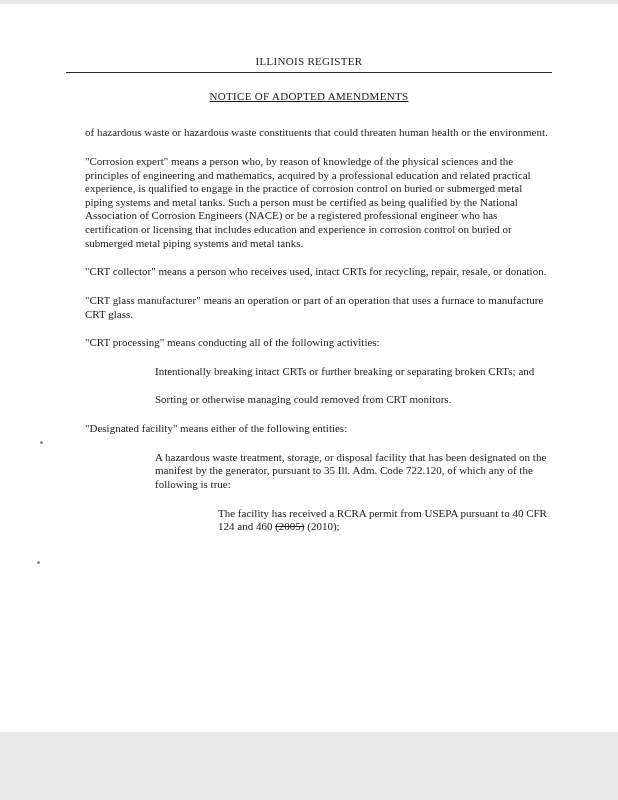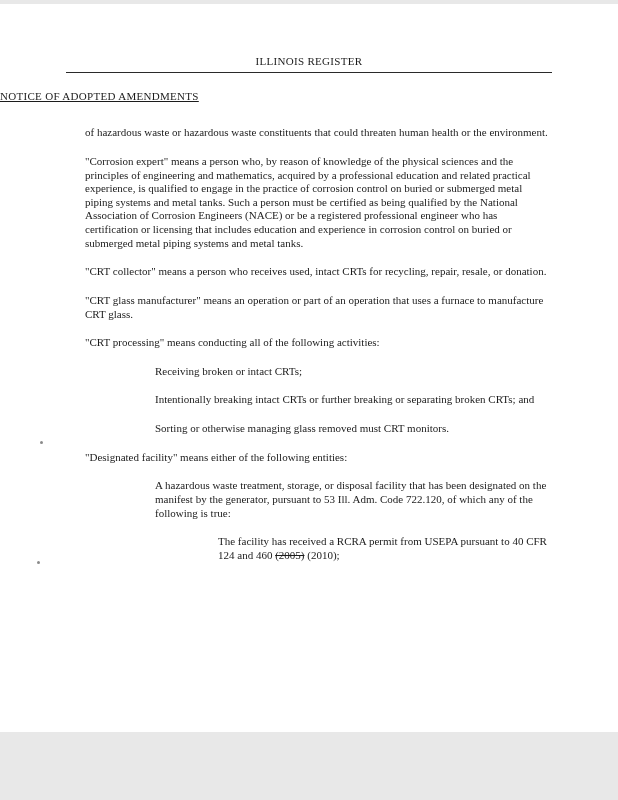--- a/index.html
+++ b/index.html
@@ -34,20 +34,21 @@
     border-top: 1.6px solid #2a2a2a;
     height: 0;
   }
   .board-title {
     margin-top: 21px;
     text-align: center;
     letter-spacing: 0.3px;
   }
   .notice-title {
     margin-top: 17px;
+    text-align: center;
     text-decoration: underline;
     letter-spacing: 0.3px;
   }
   .doc-body {
     margin-top: 23px;
     padding-left: 85px;
     padding-right: 66px;
   }
   .para {
     margin: 0 0 15px 0;
@@ -85,29 +86,28 @@
     <p class="para">of hazardous waste or hazardous waste constituents that could threaten human health or the environment.</p>
 
     <p class="para">"Corrosion expert" means a person who, by reason of knowledge of the physical sciences and the principles of engineering and mathematics, acquired by a professional education and related practical experience, is qualified to engage in the practice of corrosion control on buried or submerged metal piping systems and metal tanks.  Such a person must be certified as being qualified by the National Association of Corrosion Engineers (NACE) or be a registered professional engineer who has certification or licensing that includes education and experience in corrosion control on buried or submerged metal piping systems and metal tanks.</p>
 
     <p class="para">"CRT collector" means a person who receives used, intact CRTs for recycling, repair, resale, or donation.</p>
 
     <p class="para">"CRT glass manufacturer" means an operation or part of an operation that uses a furnace to manufacture CRT glass.</p>
 
     <p class="para">"CRT processing" means conducting all of the following activities:</p>
 
-    <p class="para indent-1">Receiving broken or intact CRTs;</p>
 
     <p class="para indent-1">Intentionally breaking intact CRTs or further breaking or separating broken CRTs; and</p>
 
-    <p class="para indent-1">Sorting or otherwise managing glass removed must CRT monitors.</p>
+    <p class="para indent-1">Sorting or otherwise managing could removed from CRT monitors.</p>
 
     <p class="para">"Designated facility" means either of the following entities:</p>
 
-    <p class="para indent-1">A hazardous waste treatment, storage, or disposal facility that has been designated on the manifest by the generator, pursuant to 53 Ill. Adm. Code 722.120, of which any of the following is true:</p>
+    <p class="para indent-1">A hazardous waste treatment, storage, or disposal facility that has been designated on the manifest by the generator, pursuant to 35 Ill. Adm. Code 722.120, of which any of the following is true:</p>
 
 
     <p class="para indent-2"><span>The facility has received a RCRA permit from USEPA pursuant to 40 CFR 124 and 460 </span><span class="strike">(2005)</span><span> (2010);</span></p>
 
   </div>
 
   <div class="artifact artifact-1"></div>
   <div class="artifact artifact-2"></div>
 
 </div>

